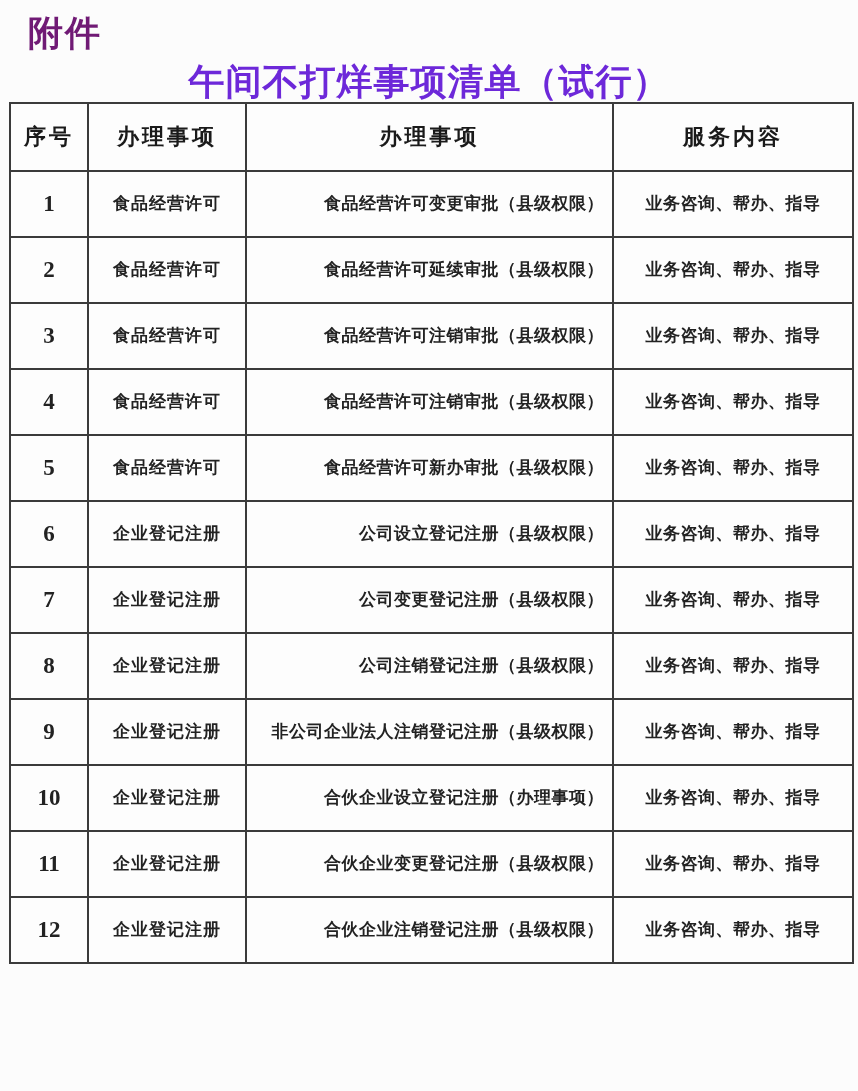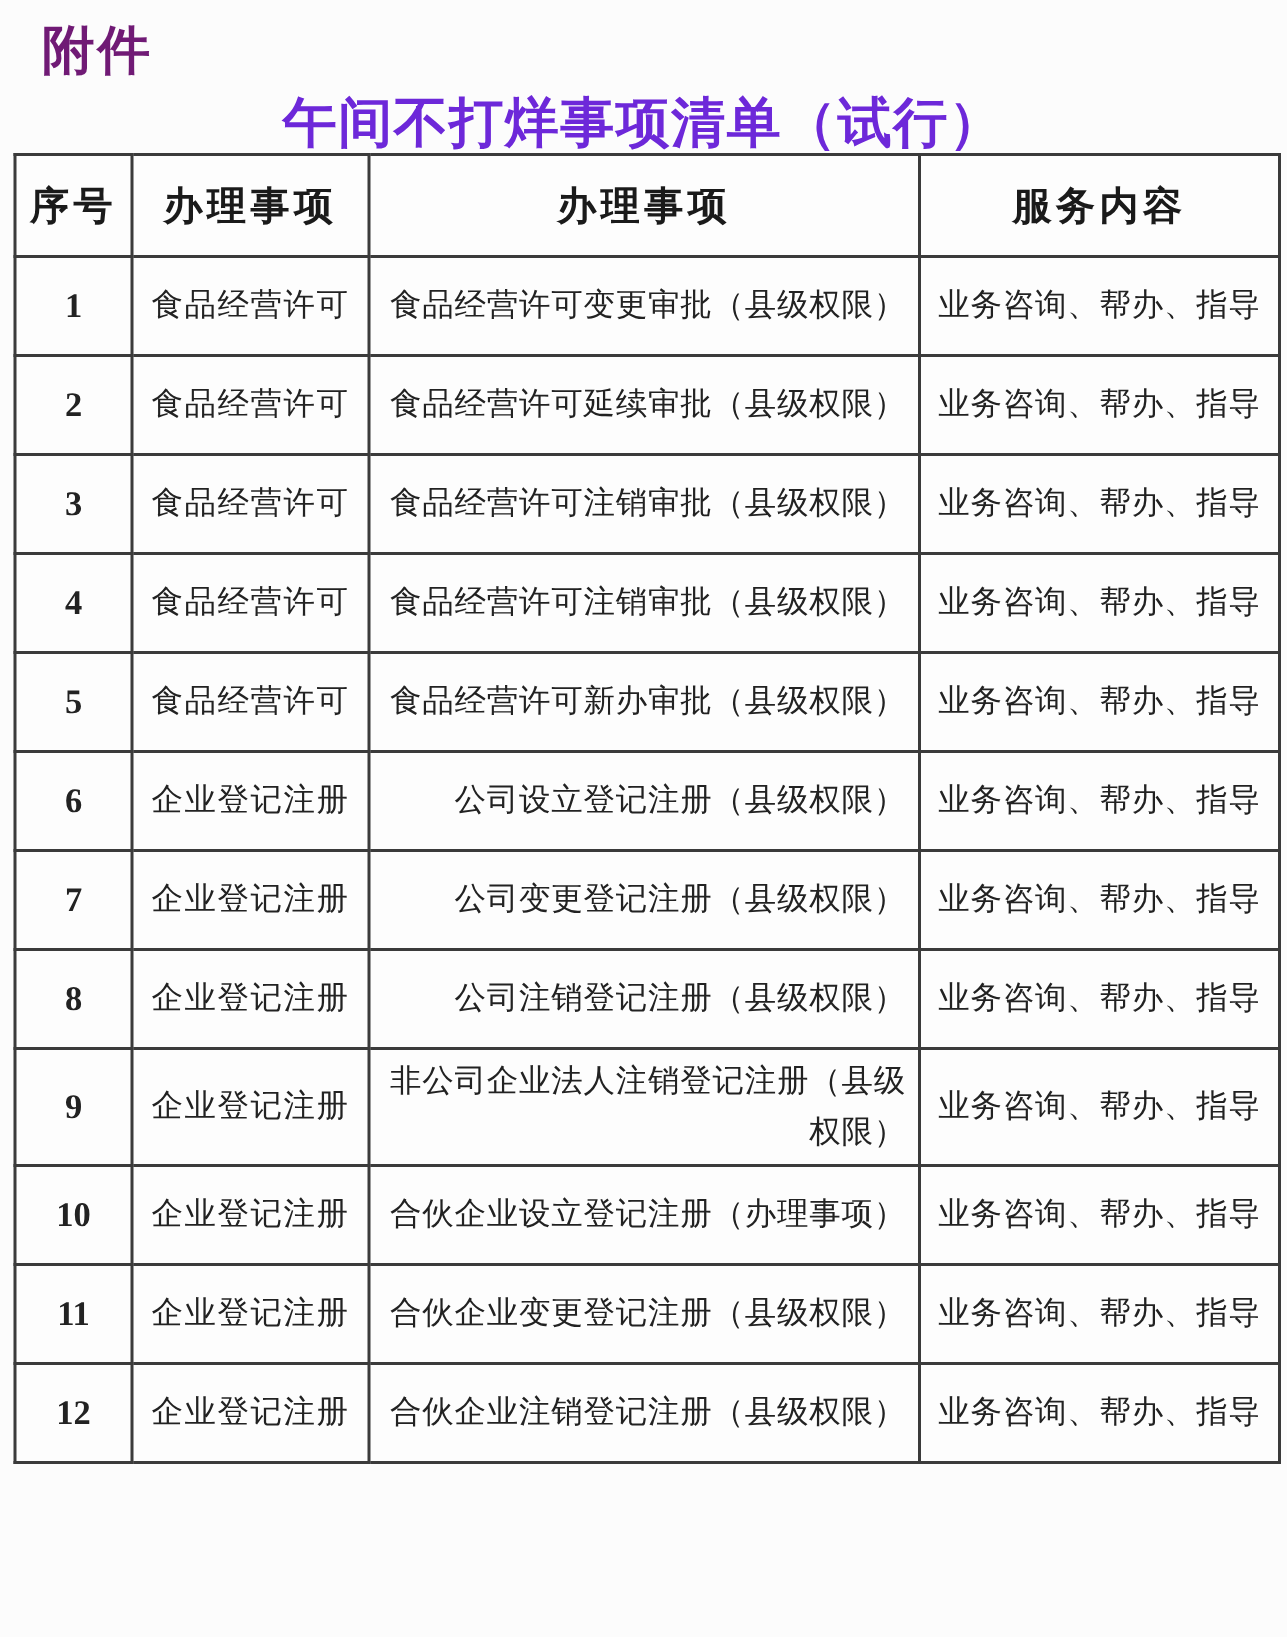--- a/index.html
+++ b/index.html
@@ -44,29 +44,29 @@
     background: #fdfdfd;
   }
   col.c-no  { width: 78px; }
   col.c-cat { width: 158px; }
   col.c-item{ width: 367px; }
   col.c-svc { width: 240px; }
   th, td {
     border: 2px solid #3b3b3b;
     text-align: center;
     vertical-align: middle;
-    font-size: 21px;
-    font-weight: 400;
+    font-size: 17px;
+    font-weight: 700;
     color: #222222;
     padding: 4px 6px;
     line-height: 34px;
   }
   th {
     height: 68px;
-    font-size: 26px;
+    font-size: 22px;
     font-weight: 700;
     letter-spacing: 3px;
     color: #1a1a1a;
   }
   td { height: 66px; }
   td.cell-no {
     font-family: "Liberation Serif", serif;
     font-weight: 700;
     font-size: 23px;
     letter-spacing: 0;

